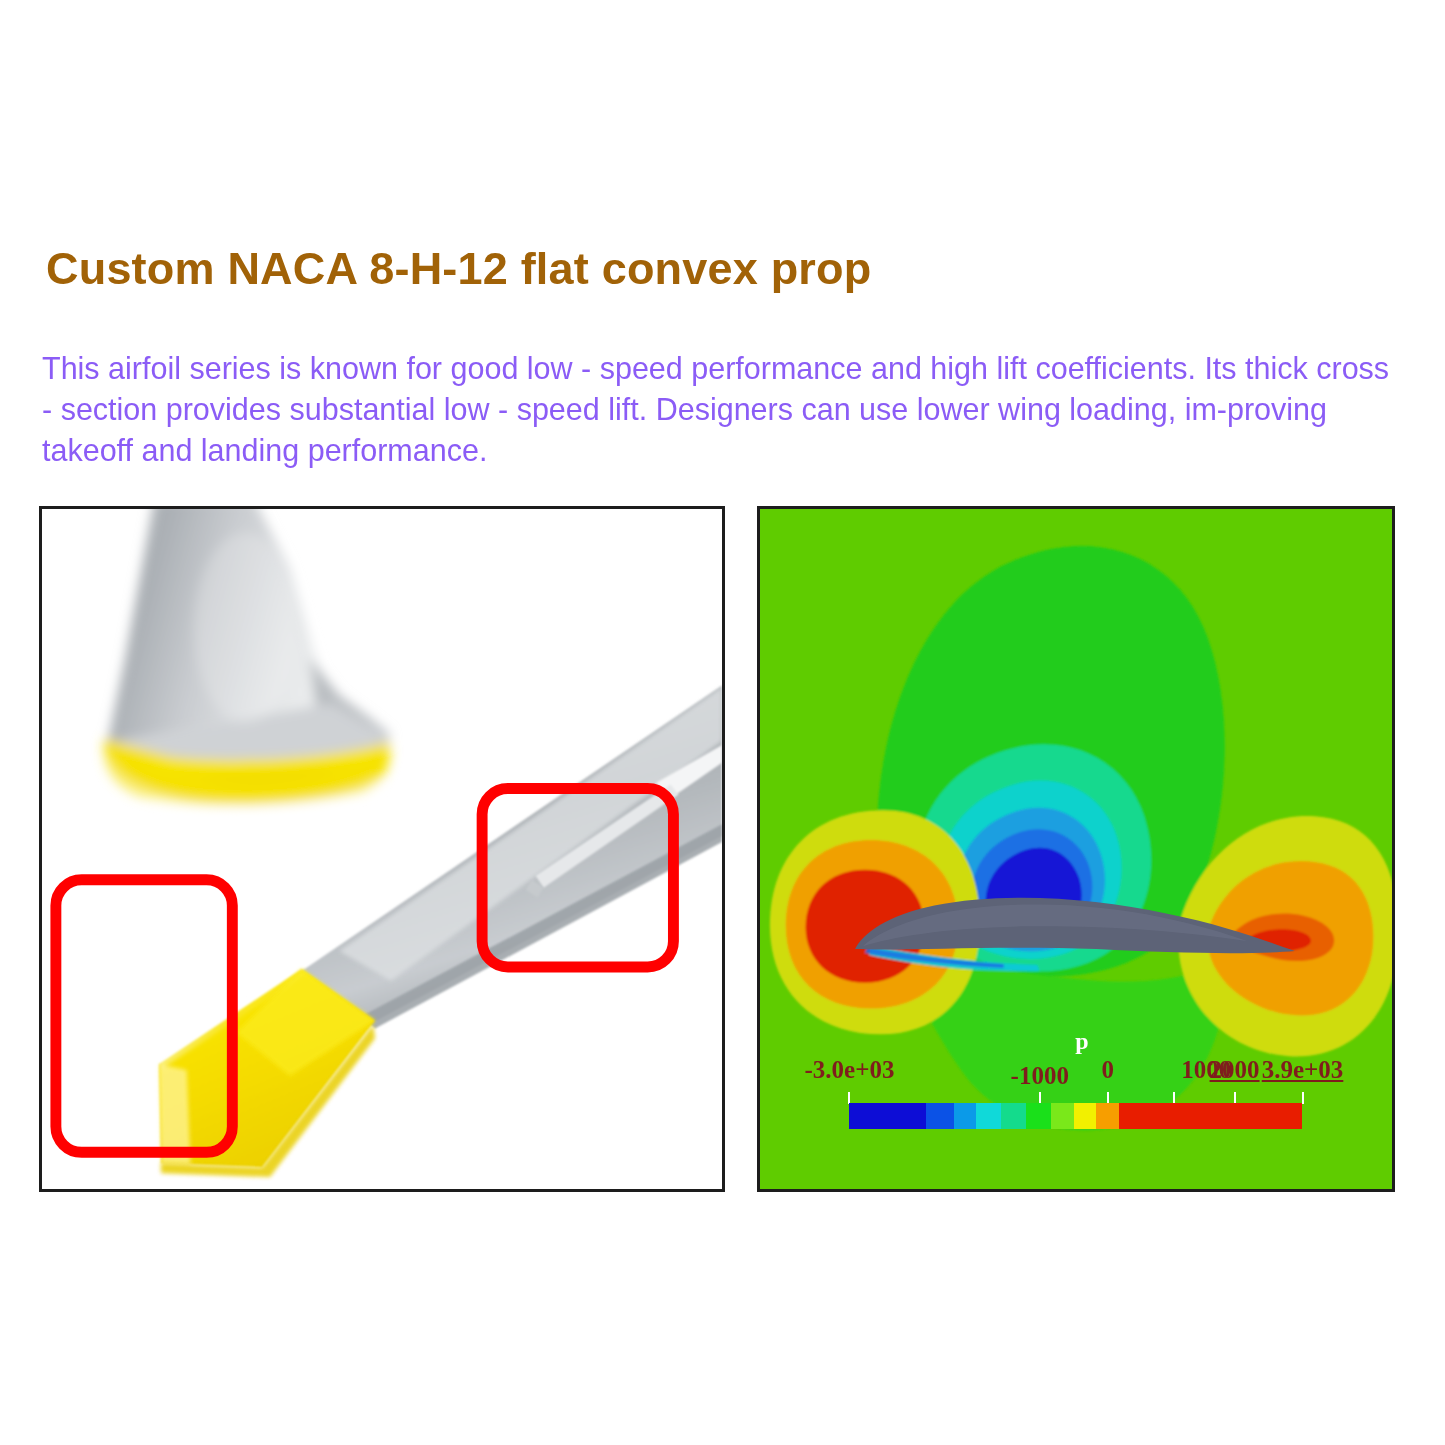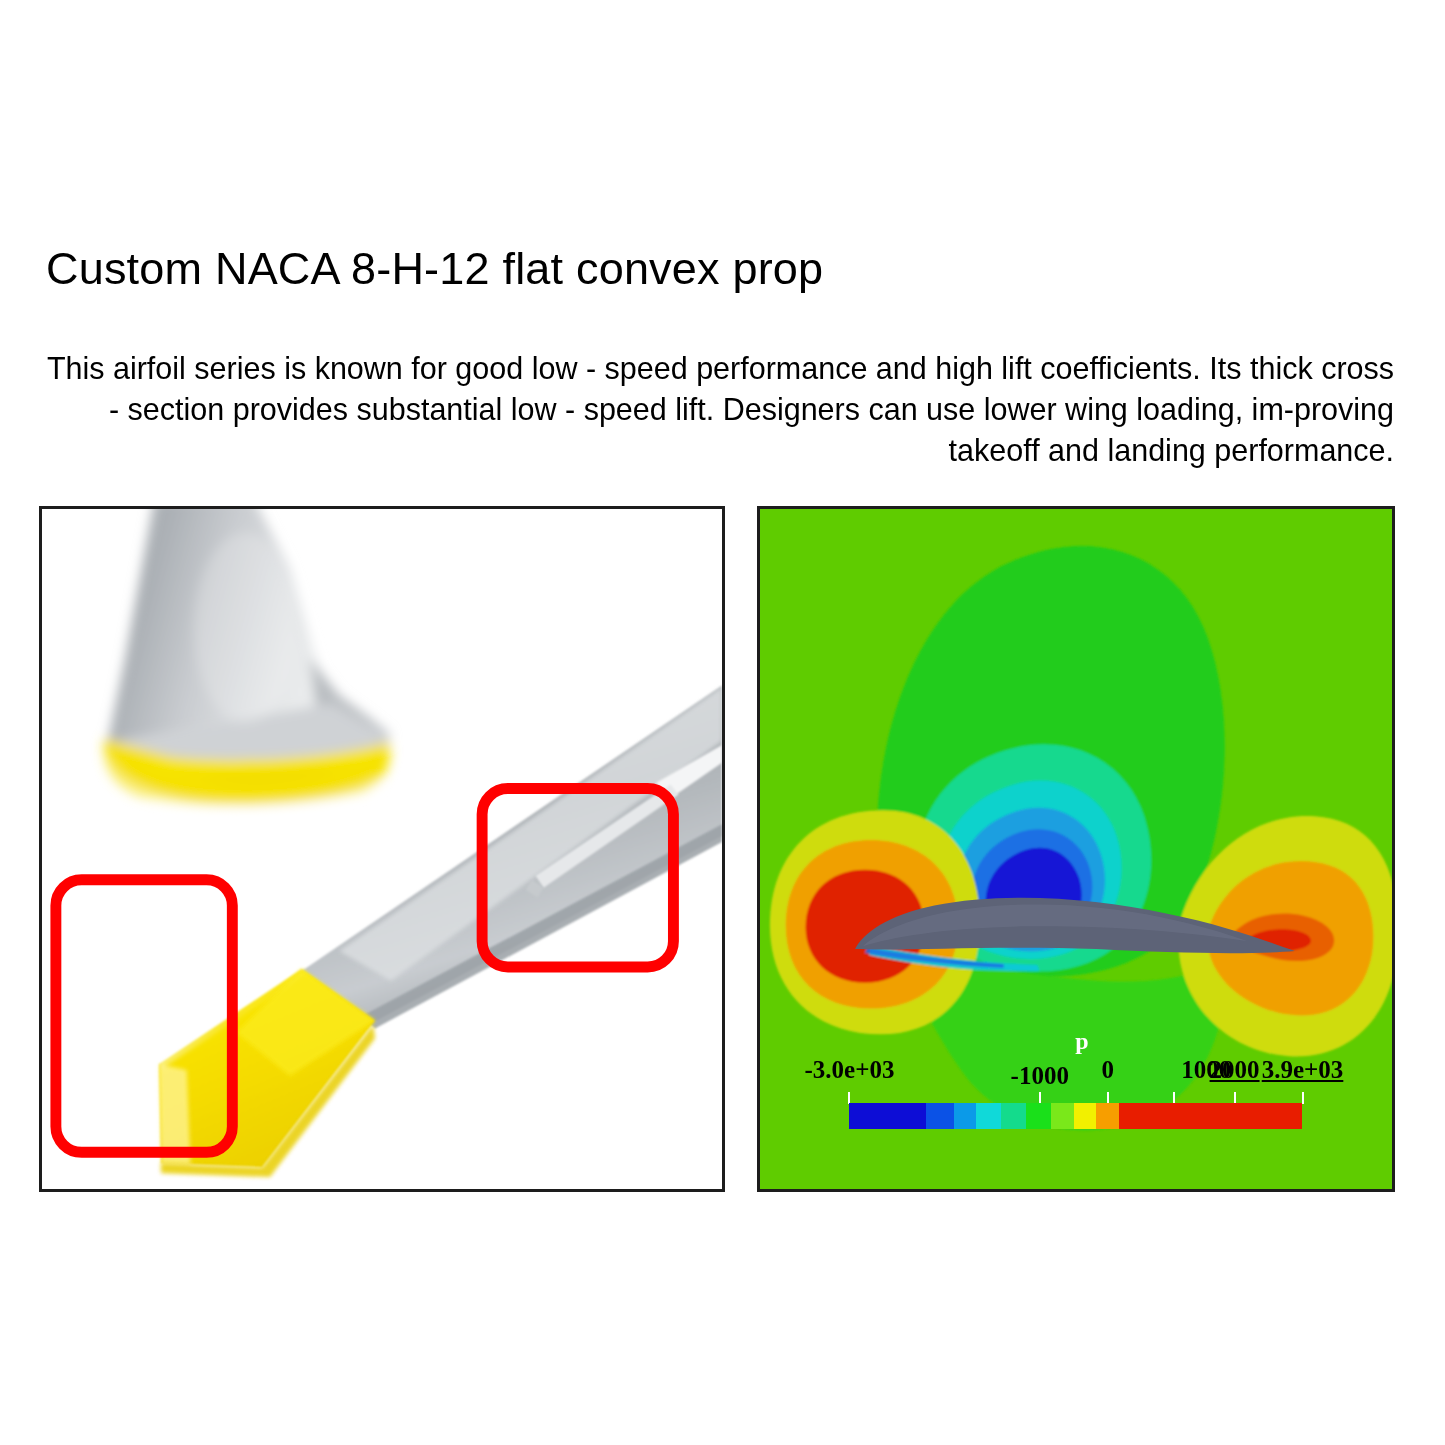--- a/index.html
+++ b/index.html
@@ -20,35 +20,35 @@
     position: absolute;
     inset: 0;
   }
 
   
   .title {
     position: absolute;
     left: 46px;
     top: 243px;
     font-size: 45px;
-    font-weight: 400;
+    font-weight: 700;
     letter-spacing: 0.2px;
-    color: #000000;
+    color: #a16207;
     white-space: nowrap;
   }
 
   .body-text {
     position: absolute;
     left: 42px;
     top: 348px;
     width: 1352px;
     font-size: 30.5px;
     line-height: 41px;
-    color: #000000;
-    text-align: right;
+    color: #8b5cf6;
+    text-align: left;
   }
 
   
   .panel {
     position: absolute;
     border: 3px solid #1d1d1d;
     box-sizing: border-box;
     overflow: hidden;
   }
 
@@ -99,21 +99,21 @@
   }
   .cbar-labels {
     position: absolute;
     left: 0;
     right: 0;
     top: 28px;
     height: 30px;
   }
   .cbar-label {
     position: absolute;
-    color: #000000;
+    color: #7f1d1d;
     font-family: "Liberation Serif", serif;
     font-weight: 700;
     font-size: 25px;
     line-height: 1;
     transform: translateX(-50%);
     white-space: nowrap;
   }
   .cbar-ticks {
     position: absolute;
     left: 8.8%;

